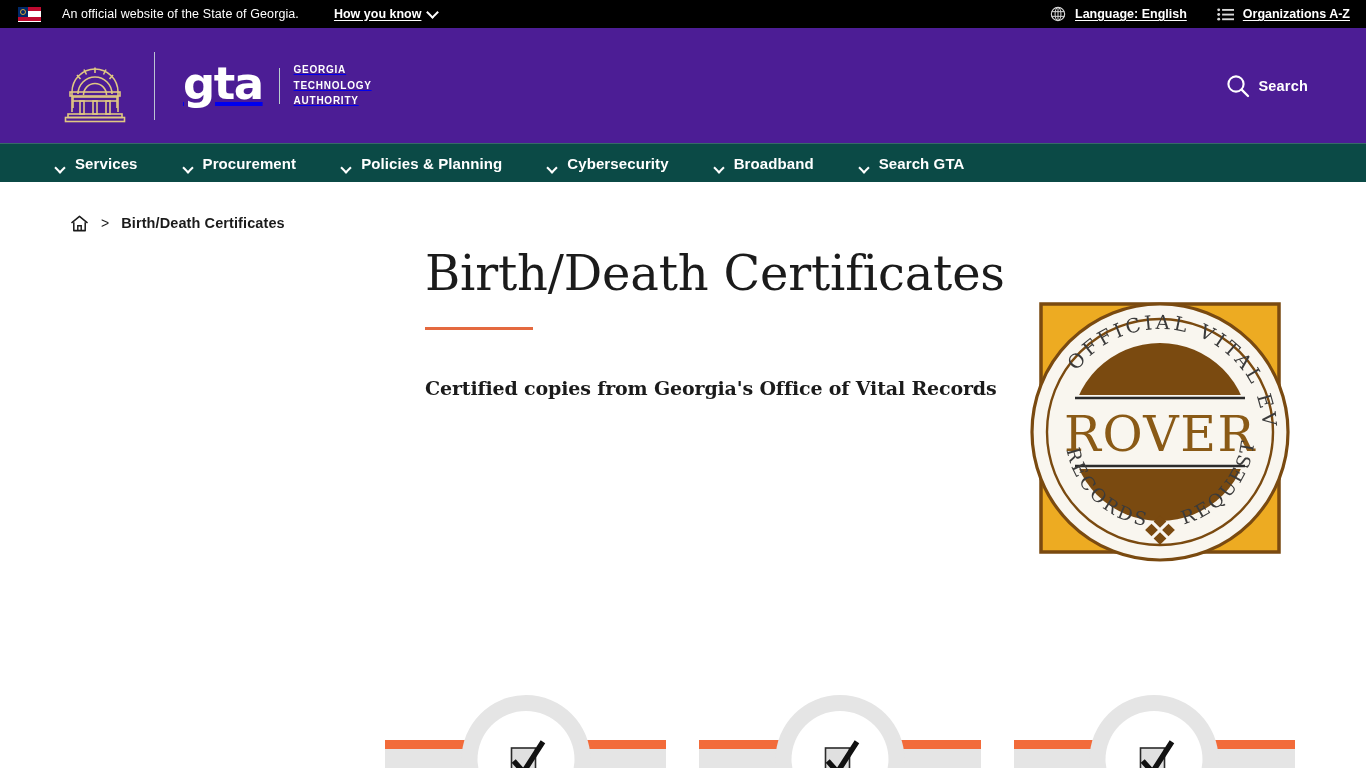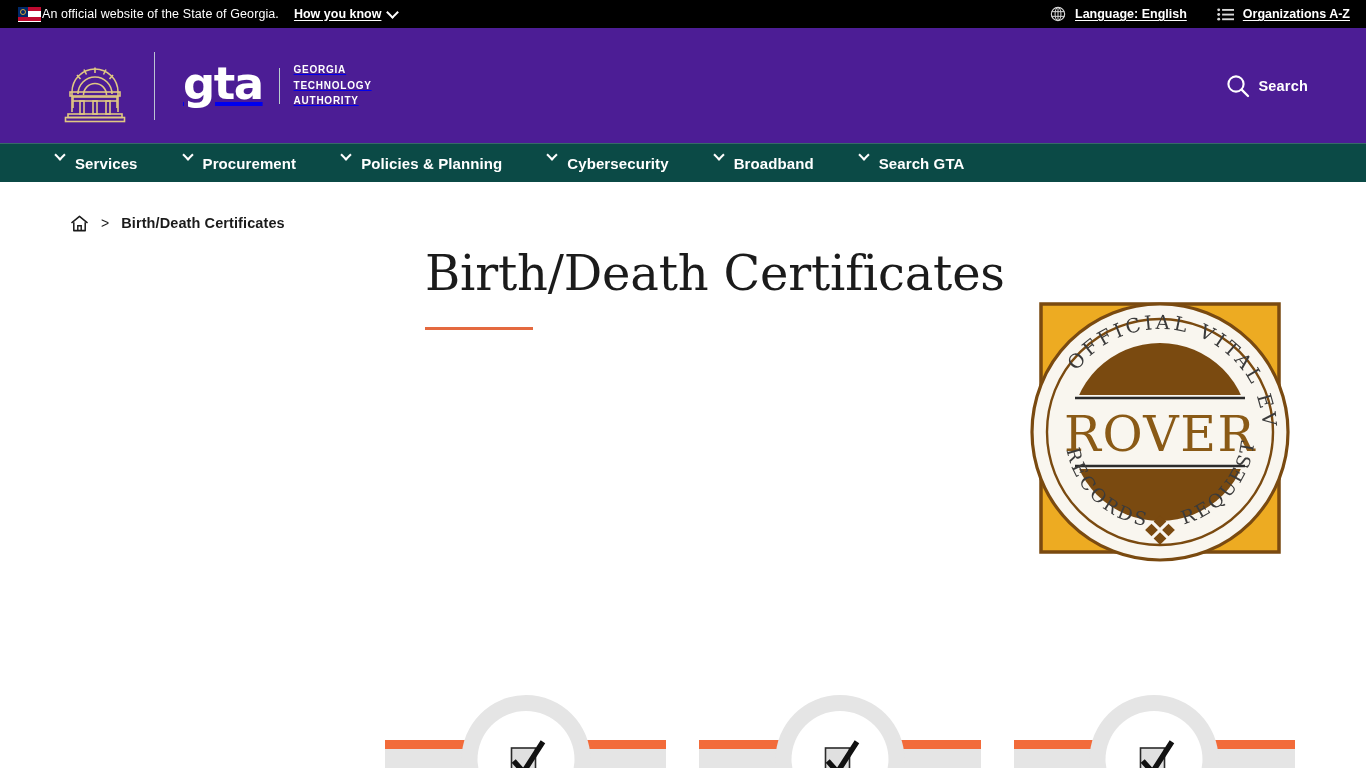--- a/index.html
+++ b/index.html
@@ -12,21 +12,21 @@
 
   
   .gov-bar {
     height: 28px;
     background: #000000;
     display: flex;
     align-items: center;
     padding: 0 16px 0 18px;
     position: relative;
   }
-  .gov-left { display: flex; align-items: center; gap: 1px; text-decoration: underline; }
+  .gov-left { display: flex; align-items: center; gap: 21px; text-decoration: underline; }
   .ga-flag {
     width: 23px; height: 15px;
     position: relative;
     background: #ffffff;
     border: 0;
     overflow: hidden;
     flex: 0 0 auto;
   }
   .ga-flag .s1 { position:absolute; left:0; top:0;    width:100%; height:33.3%; background:#bf0a30; }
   .ga-flag .s2 { position:absolute; left:0; top:33.3%;width:100%; height:33.4%; background:#ffffff; }
@@ -116,21 +116,21 @@
   
   .navbar {
     height: 39px;
     background: #0b4a46;
     border-top: 1px solid rgba(255,255,255,.18);
     display: flex;
     align-items: center;
     padding: 0 0 0 56px;
   }
   .nav-item {
-    display:flex; align-items:flex-start; gap:11px;
+    display:flex; align-items:flex-end; gap:11px;
     margin-right: 46px; cursor:pointer;
   }
   .nav-chev {
     display:inline-block; width:8px; height:8px;
     border-right:2px solid #ffffff; border-bottom:2px solid #ffffff;
     transform: rotate(45deg); margin-top:-4px; flex:0 0 auto;
   }
   .nav-label {
     color:#ffffff; font-size:15px; font-weight:700; letter-spacing:.1px;
     white-space:nowrap;
@@ -330,20 +330,21 @@
     <path d="M4 8.6 V17.5 H16 V8.6" fill="none" stroke="#1b1b1b" stroke-width="1.6" stroke-linejoin="round"></path>
     <path d="M8.2 17.5 V12.4 H11.8 V17.5" fill="none" stroke="#1b1b1b" stroke-width="1.5"></path>
   </svg>
   <span class="crumb-sep">&gt;</span>
   <span class="crumb-current">Birth/Death Certificates</span>
 </div>
 
 <div class="hero">
   <h1 class="page-title">Birth/Death Certificates</h1>
   <div class="title-rule"></div>
+  <div class="hero-sub">Certified copies from Georgia's Office of Vital Records</div>
 </div>
 
 <div class="seal-wrap">
   <svg viewBox="0 0 262 272">
     <defs>
       <path id="arcTop" d="M 28 140 A 103 103 0 0 1 234 140" fill="none"></path>
       <path id="arcBot" d="M 36 140 A 95 95 0 0 0 226 140" fill="none"></path>
     </defs>
 
     <rect x="12" y="12" width="238" height="248" fill="#edab22" stroke="#7a4a10" stroke-width="3.5"></rect>

